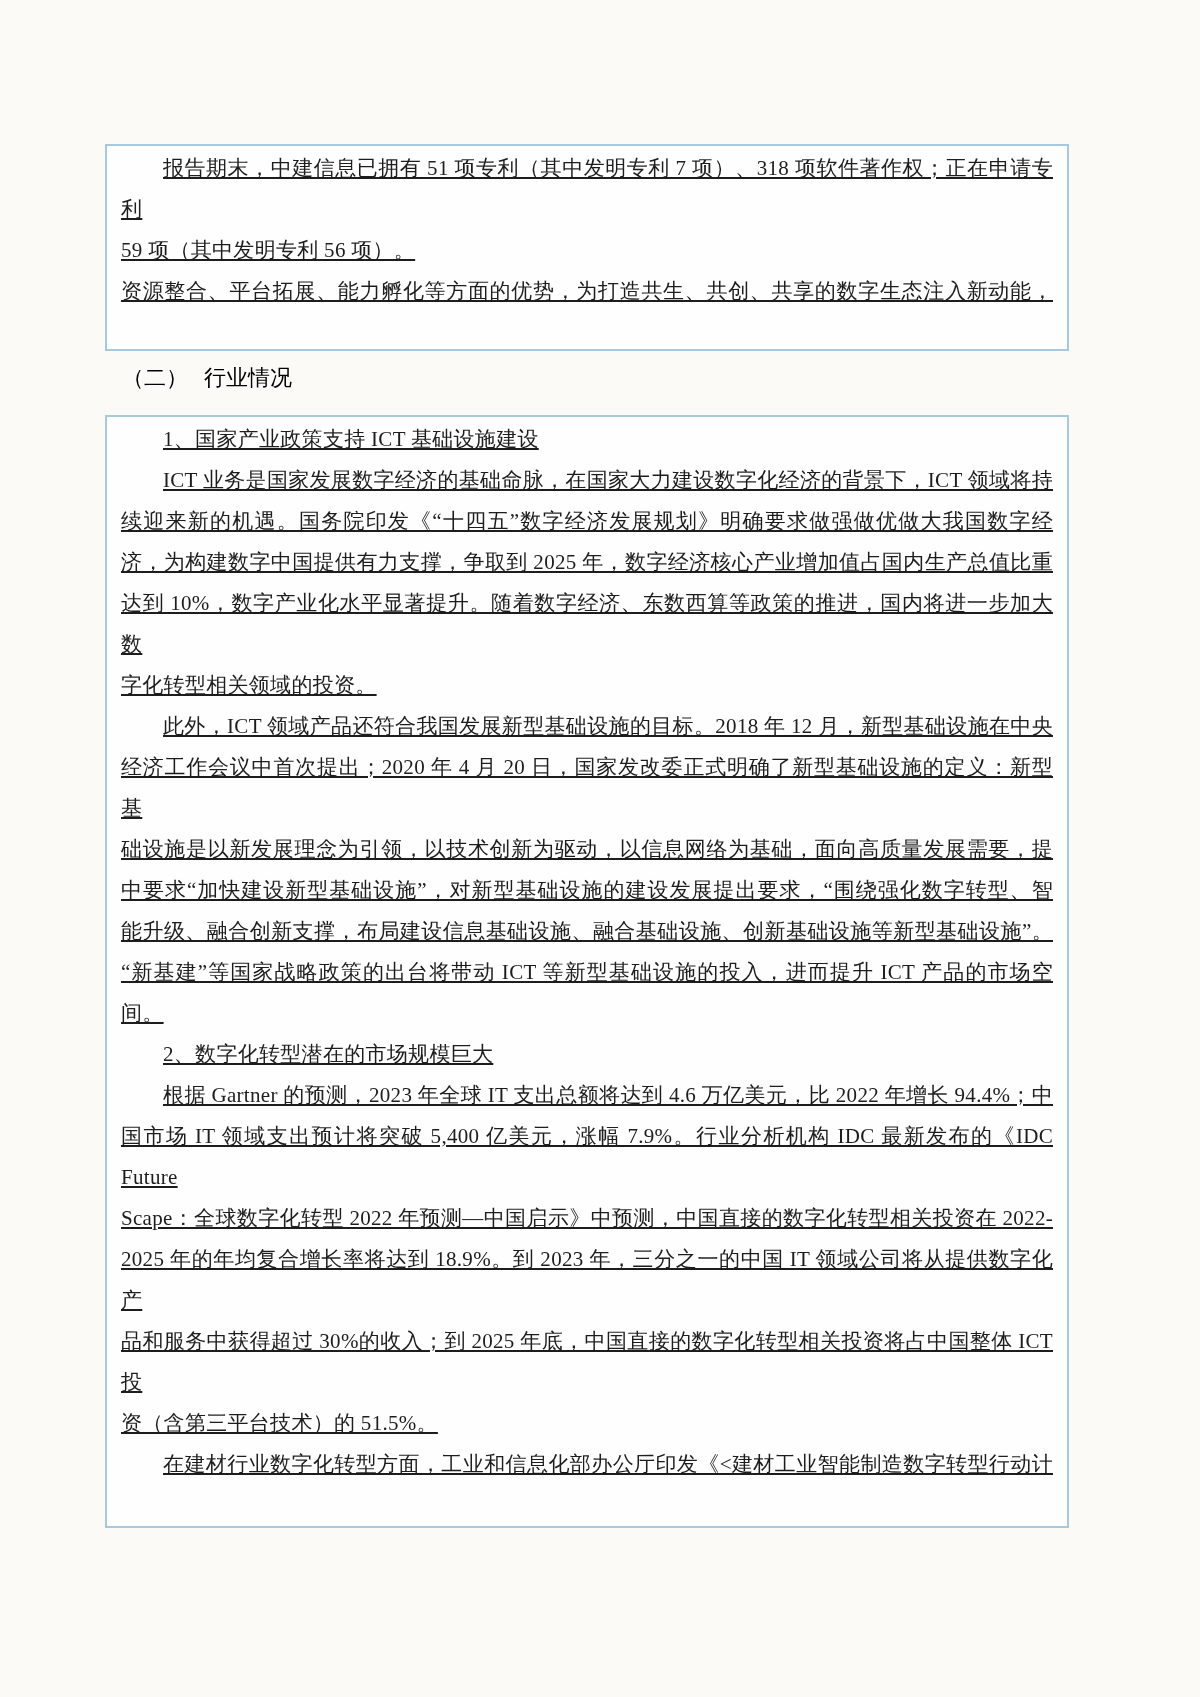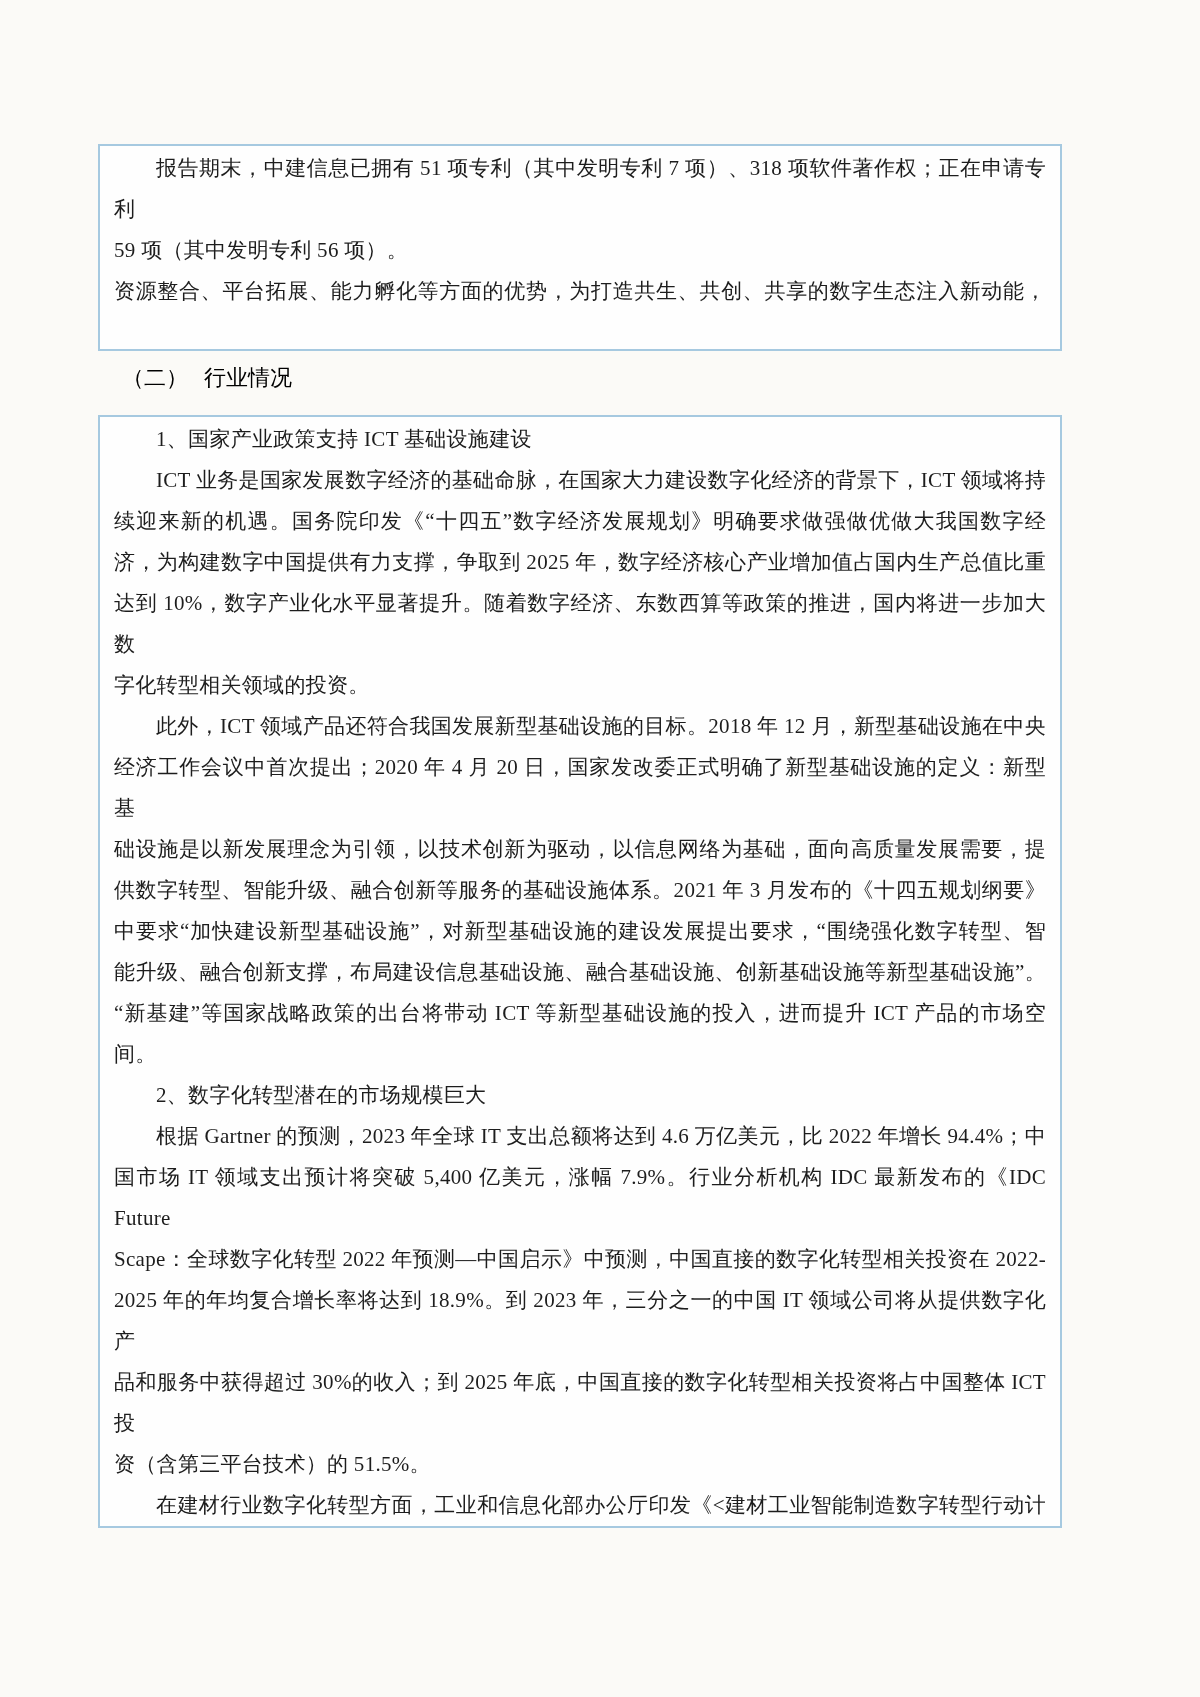--- a/index.html
+++ b/index.html
@@ -5,27 +5,28 @@
   html,body{margin:0;padding:0;}
   body{
     position:relative;
     width:1200px;height:1697px;
     background:#fbfaf7;
     font-family:"Liberation Serif","DejaVu Serif",serif;
     color:#1d1d1d;
   }
   .text-box{
     position:absolute;
-    left:98px;
+    left:105px;
     width:964px;
     box-sizing:border-box;
     background:#fefefe;
     border:2px solid #a6c9e0;
     padding:2px 14px 0 14px;
     overflow:hidden;
+    text-decoration:underline;
   }
   #box1{top:144px;height:207px;}
   #box2{top:415px;height:1113px;}
   .line{
     font-size:21px;
     line-height:41px;
     text-align:justify;
     text-align-last:justify;
     text-justify:inter-ideograph;
     white-space:normal;
@@ -59,21 +60,20 @@
 <div id="box2" class="text-box">
     <div class="line first last">1、国家产业政策支持 ICT 基础设施建设</div>
     <div class="line first">ICT 业务是国家发展数字经济的基础命脉，在国家大力建设数字化经济的背景下，ICT 领域将持</div>
     <div class="line">续迎来新的机遇。国务院印发《“十四五”数字经济发展规划》明确要求做强做优做大我国数字经</div>
     <div class="line">济，为构建数字中国提供有力支撑，争取到 2025 年，数字经济核心产业增加值占国内生产总值比重</div>
     <div class="line">达到 10%，数字产业化水平显著提升。随着数字经济、东数西算等政策的推进，国内将进一步加大数</div>
     <div class="line last">字化转型相关领域的投资。</div>
     <div class="line first">此外，ICT 领域产品还符合我国发展新型基础设施的目标。2018 年 12 月，新型基础设施在中央</div>
     <div class="line">经济工作会议中首次提出；2020 年 4 月 20 日，国家发改委正式明确了新型基础设施的定义：新型基</div>
     <div class="line">础设施是以新发展理念为引领，以技术创新为驱动，以信息网络为基础，面向高质量发展需要，提</div>
-    <div class="line">供数字转型、智能升级、融合创新等服务的基础设施体系。2021 年 3 月发布的《十四五规划纲要》</div>
     <div class="line">中要求“加快建设新型基础设施”，对新型基础设施的建设发展提出要求，“围绕强化数字转型、智</div>
     <div class="line">能升级、融合创新支撑，布局建设信息基础设施、融合基础设施、创新基础设施等新型基础设施”。</div>
     <div class="line">“新基建”等国家战略政策的出台将带动 ICT 等新型基础设施的投入，进而提升 ICT 产品的市场空</div>
     <div class="line last">间。</div>
     <div class="line first last">2、数字化转型潜在的市场规模巨大</div>
     <div class="line first">根据 Gartner 的预测，2023 年全球 IT 支出总额将达到 4.6 万亿美元，比 2022 年增长 94.4%；中</div>
     <div class="line">国市场 IT 领域支出预计将突破 5,400 亿美元，涨幅 7.9%。行业分析机构 IDC 最新发布的《IDC Future</div>
     <div class="line">Scape：全球数字化转型 2022 年预测—中国启示》中预测，中国直接的数字化转型相关投资在 2022-</div>
     <div class="line">2025 年的年均复合增长率将达到 18.9%。到 2023 年，三分之一的中国 IT 领域公司将从提供数字化产</div>
     <div class="line">品和服务中获得超过 30%的收入；到 2025 年底，中国直接的数字化转型相关投资将占中国整体 ICT 投</div>

